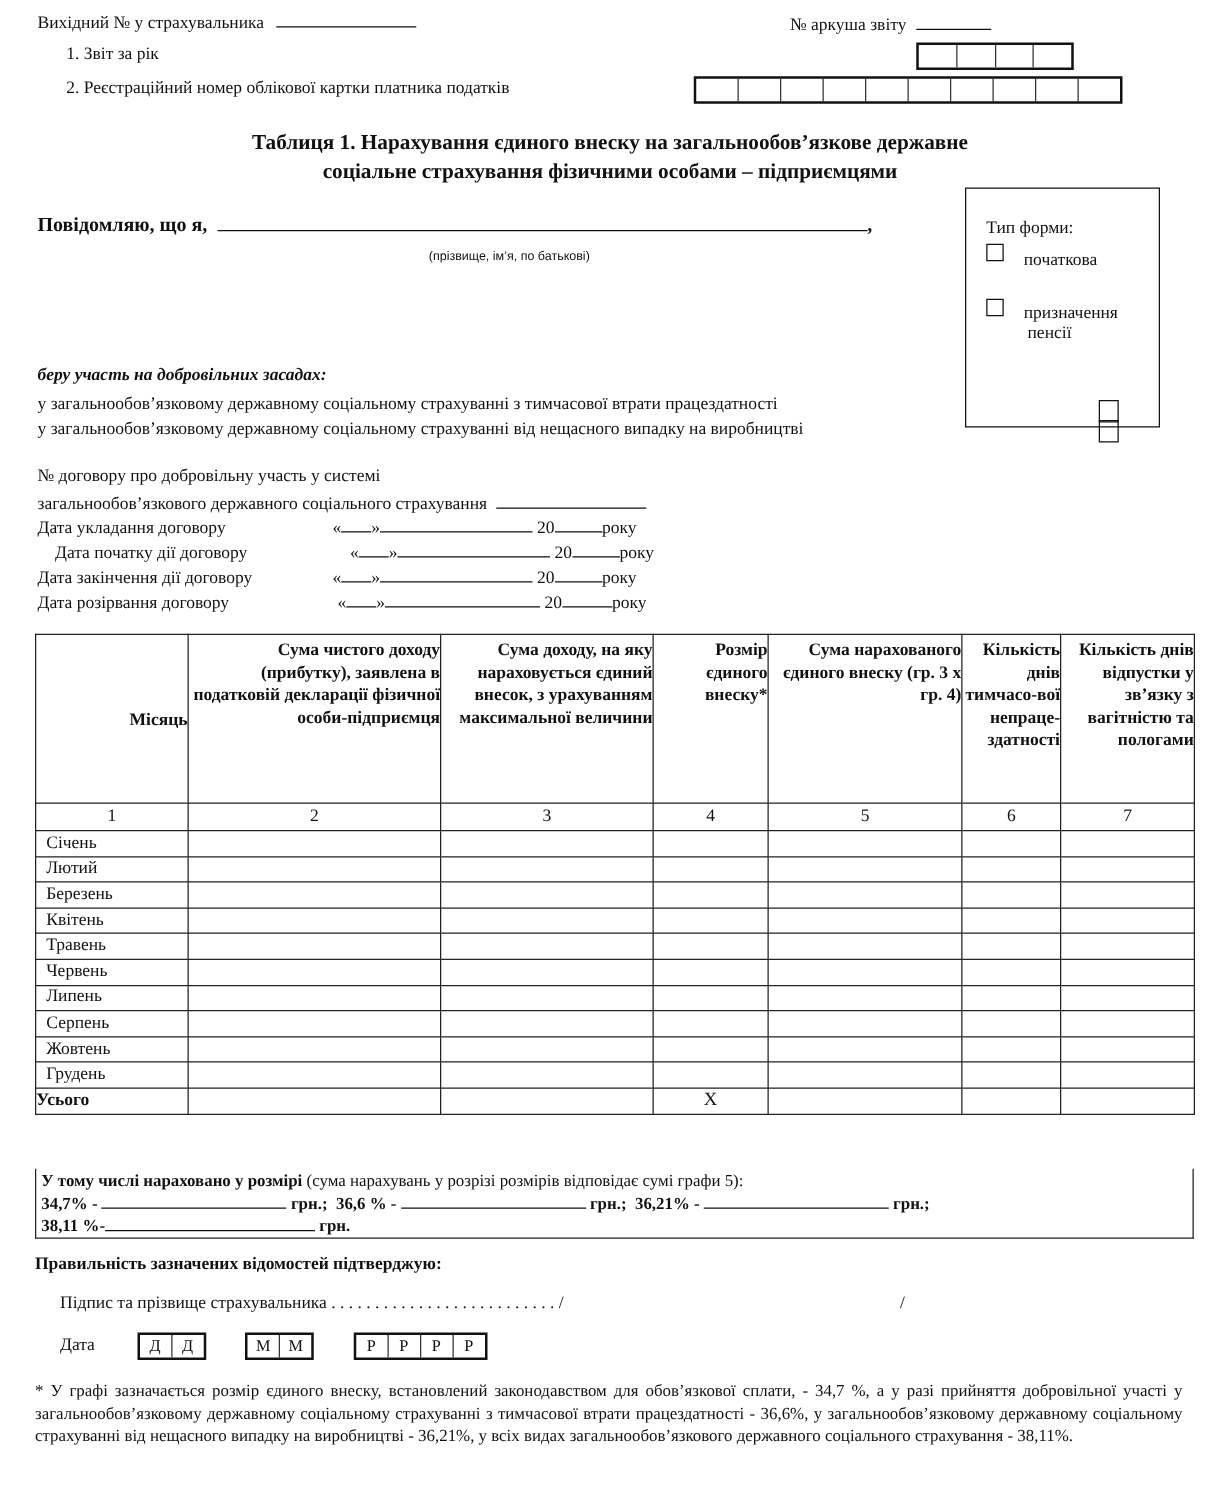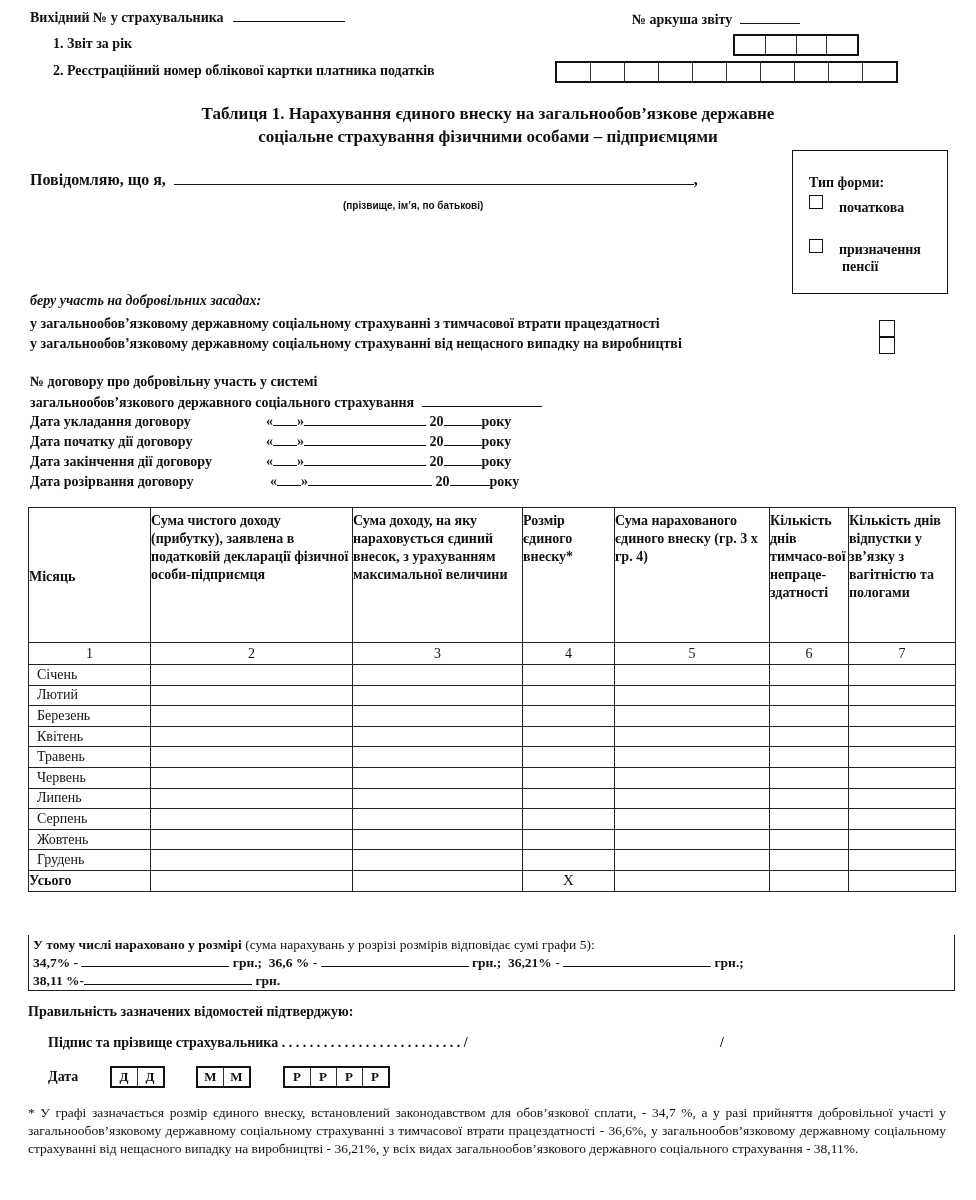--- a/index.html
+++ b/index.html
@@ -1,29 +1,29 @@
 <!DOCTYPE html>
 <html><head>
 <meta charset="utf-8">
 <style>
   html, body { margin:0; padding:0; background:#ffffff; }
   body { width:976px; height:1200px; position:relative; overflow:hidden; font-family:"Liberation Serif", serif; color:#111; }
-  .abs { position:absolute; white-space:nowrap;font-weight:bold; }
+  .abs { position:absolute; white-space:nowrap; }
   .f14 { font-size:14px; }
   .bold { font-weight:bold; }
   .ul { display:inline-block; border-bottom:1px solid #111; height:13px; vertical-align:baseline; }
   .boxrow { position:absolute; display:flex; border:2px solid #111; height:22px; box-sizing:border-box; }
   .boxrow .cell { flex:1; border-right:1px solid #333; }
   .boxrow .cell:last-child { border-right:none; }
   .title { position:absolute; left:0; width:976px; text-align:center; font-size:17px; font-weight:bold; }
-  .typebox { position:absolute; left:772px; top:150px; width:156px; height:144px; border:1.5px solid #111; box-sizing:border-box;margin-left:20px; }
+  .typebox { position:absolute; left:772px; top:150px; width:156px; height:192px; border:1.5px solid #111; box-sizing:border-box; }
   .chk { display:inline-block; width:14px; height:14px; border:1.5px solid #111; box-sizing:border-box; }
   table.main { position:absolute; left:28px; top:507px; width:927px; border-collapse:collapse; table-layout:fixed; }
   table.main td, table.main th { border:1px solid #222; padding:0; font-size:14px; }
-  table.main th { font-weight:bold; vertical-align:top; text-align:left; line-height:18px; padding-top:4px; }
+  table.main th { font-weight:bold; vertical-align:top; text-align:right; line-height:18px; padding-top:4px; }
   table.main th.month { vertical-align:middle; }
   table.main .num td { text-align:center; height:21px; font-size:14px; }
   table.main tr.r td { height:19.6px; }
   table.main td.m { padding-left:8px; font-size:14px; }
   table.main td.total { text-align:left; font-weight:bold; }
   table.main td.x { text-align:center; font-size:15px; }
   .summary { position:absolute; left:28px; top:935px; width:927px; height:56px; border:1px solid #222; border-top:none; box-sizing:border-box; font-size:13.5px; line-height:17px; padding:1px 4px; }
   .dbox { display:inline-flex; border:2px solid #111; height:22px; box-sizing:border-box; vertical-align:middle; margin-right:14px; }
   .dbox span { width:25px; text-align:center; border-right:1px solid #333; font-size:13px; line-height:18px; }
   .dbox span:last-child { border-right:none; }
@@ -92,21 +92,21 @@
 <div class="abs f14" style="left:30px;top:374px;">№ договору про добровільну  участь  у системі</div>
 <div class="abs f14" style="left:30px;top:393px;">
   <span>загальнообов’язкового державного соціального страхування</span>
   <span class="ul" style="width:120px;margin-left:4px;"></span>
 </div>
 
 <div class="abs f14" style="left:30px;top:412px;">
   <span style="display:inline-block;width:236px;">Дата укладання договору</span><span>«</span><span class="ul" style="width:24px;"></span><span>»</span><span class="ul" style="width:122px;"></span>
   <span>20</span><span class="ul" style="width:38px;"></span><span>року</span>
 </div>
-<div class="abs f14" style="left:30px;top:432px;">
+<div class="abs f14" style="left:44px;top:432px;">
   <span style="display:inline-block;width:236px;">Дата початку дії договору</span><span>«</span><span class="ul" style="width:24px;"></span><span>»</span><span class="ul" style="width:122px;"></span>
   <span>20</span><span class="ul" style="width:38px;"></span><span>року</span>
 </div>
 <div class="abs f14" style="left:30px;top:452px;">
   <span style="display:inline-block;width:236px;">Дата закінчення дії договору</span><span>«</span><span class="ul" style="width:24px;"></span><span>»</span><span class="ul" style="width:122px;"></span>
   <span>20</span><span class="ul" style="width:38px;"></span><span>року</span>
 </div>
 <div class="abs f14" style="left:30px;top:472px;">
   <span style="display:inline-block;width:240px;">Дата  розірвання договору</span><span>«</span><span class="ul" style="width:24px;"></span><span>»</span><span class="ul" style="width:124px;"></span>
   <span>20</span><span class="ul" style="width:40px;"></span><span>року</span>

